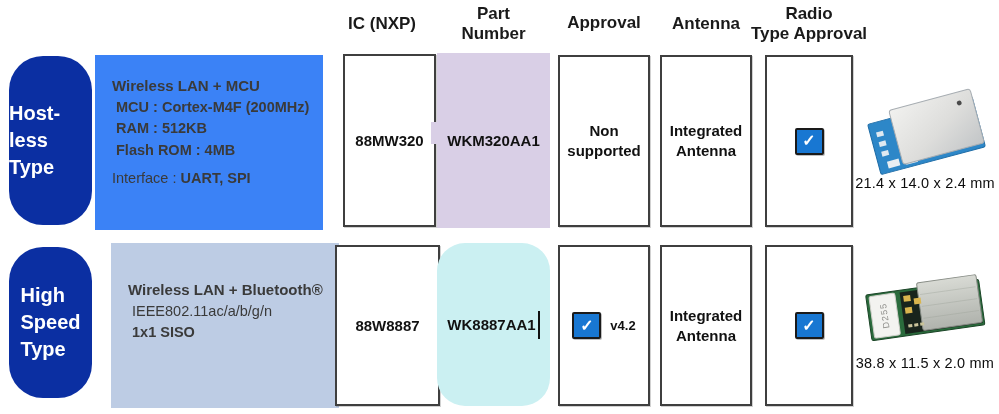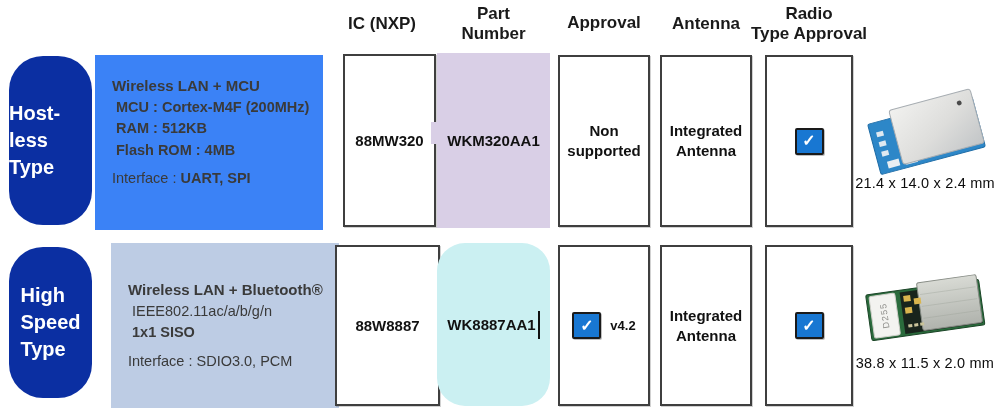--- a/index.html
+++ b/index.html
@@ -117,21 +117,20 @@
   <div class="dim-label" style="left:851px; top:175px; width:148px;">21.4 x 14.0 x 2.4 mm</div>
 
   <div class="type-badge" style="left:9px; top:247px; width:83px; height:151px;">High
 Speed
 Type</div>
 
   <div class="desc-box row2" style="left:111px; top:243px; width:228px; height:165px;">
     <div class="desc-title">Wireless LAN + Bluetooth®</div>
     <div class="desc-line">IEEE802.11ac/a/b/g/n</div>
     <div class="desc-line b">1x1 SISO</div>
-    <div class="iface-line">Interface : SDIO3.0, PCM</div>
   </div>
 
   <div class="cell bordered" style="left:335px; top:245px; width:105px; height:161px;">
     <span>88W8887</span>
   </div>
 
   <div class="cell fill-cyan" style="left:437px; top:243px; width:113px; height:163px;border-radius:28px;">
     <span>WK8887AA1</span><span class="caret"></span>
   </div>
 

